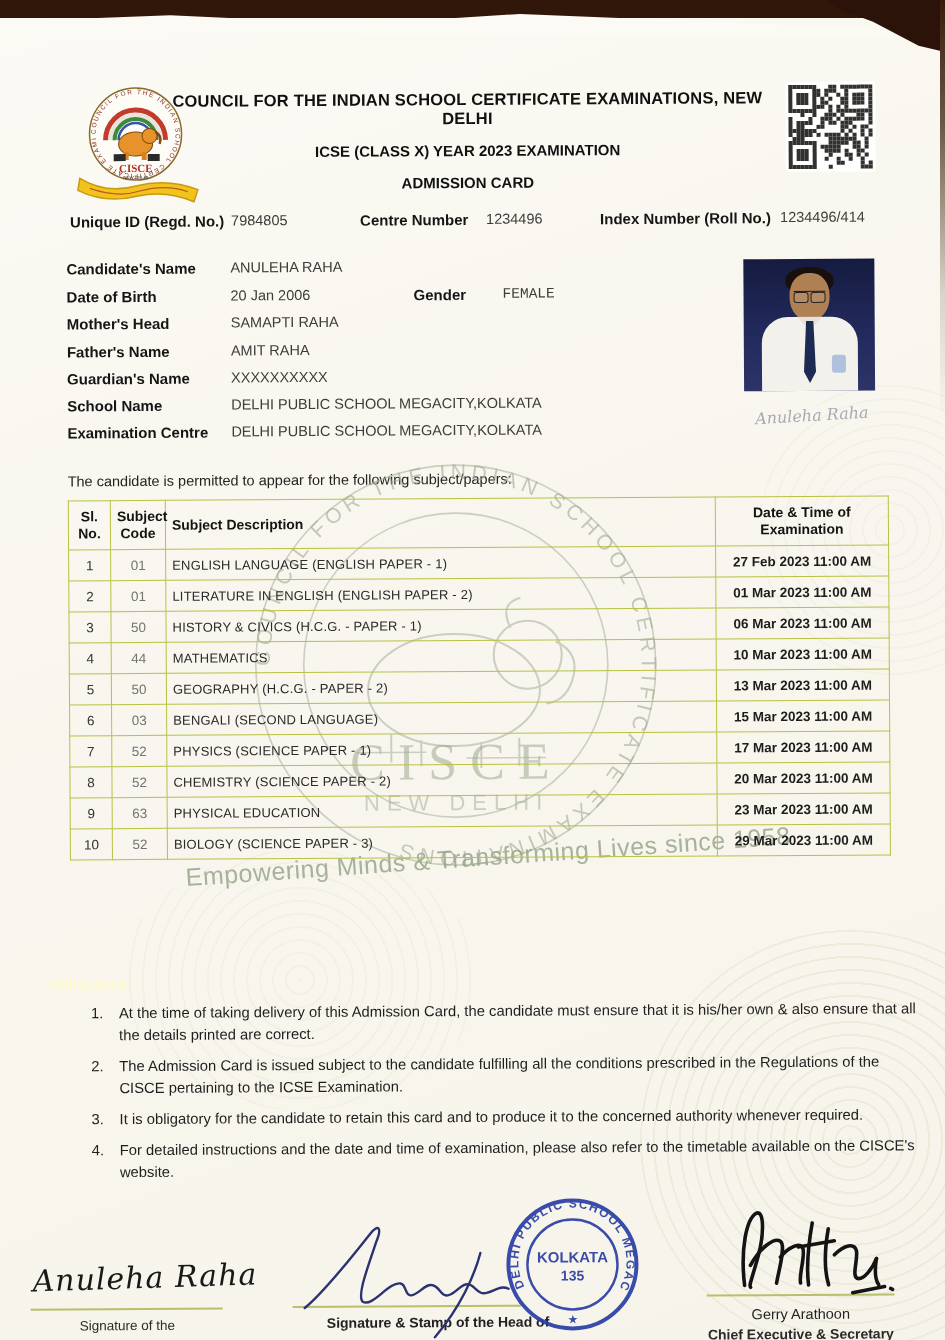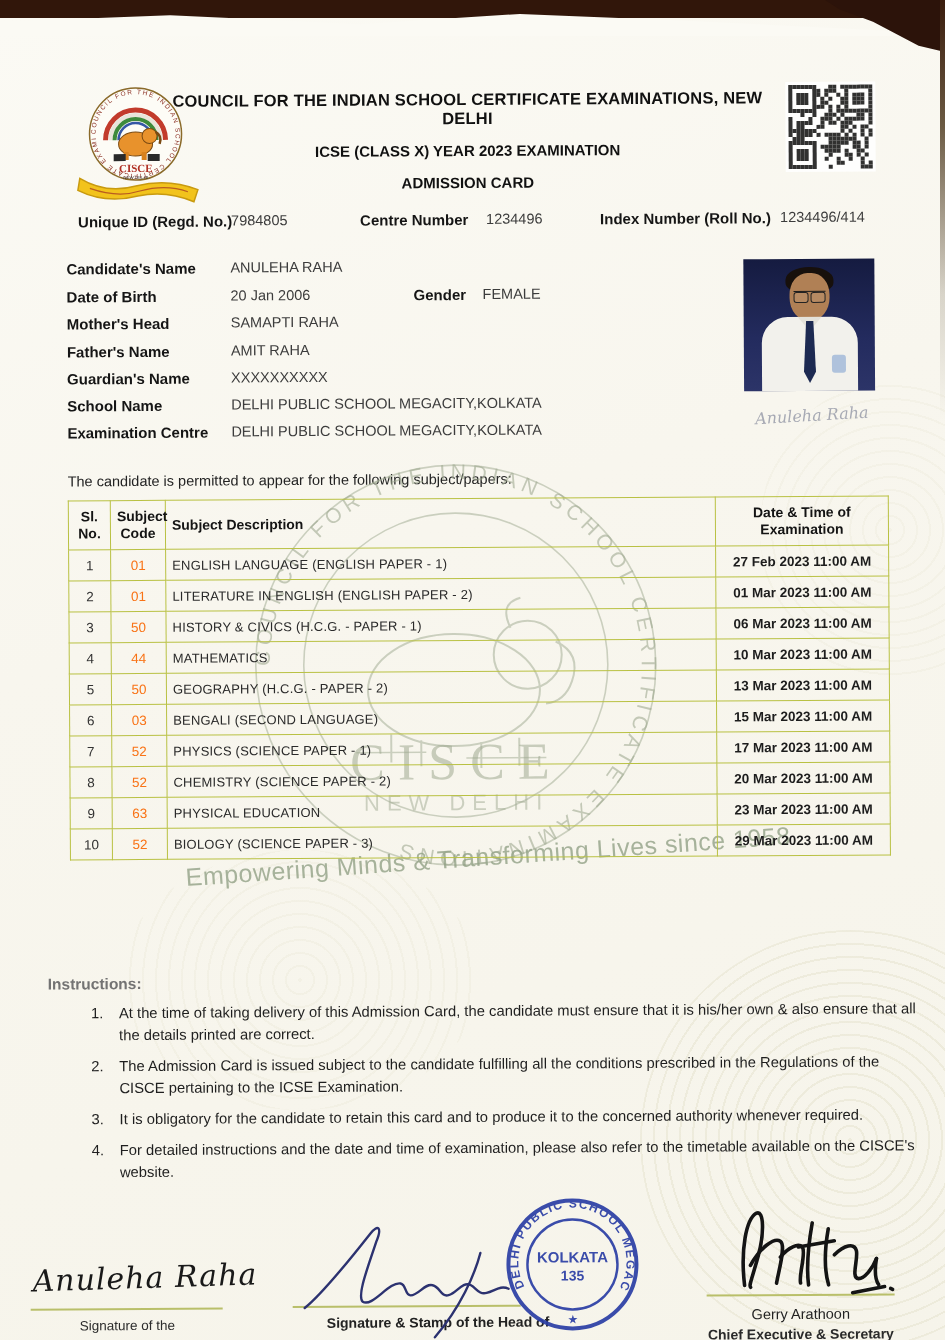--- a/index.html
+++ b/index.html
@@ -69,33 +69,33 @@
   .photo-sig{position:absolute;left:740px;top:408px;width:145px;text-align:center;
     font-family:"DejaVu Serif", serif;font-style:italic;font-size:16px;color:#7d8296;opacity:0.65;transform:rotate(-3deg);}
   
   .intro{position:absolute;left:68px;top:471px;font-size:14.5px;color:#222;}
   table.subjects{position:absolute;left:68px;top:498px;width:820px;border-collapse:collapse;table-layout:fixed;z-index:3;}
   table.subjects th, table.subjects td{border:1.6px solid #b9c143;padding:0 6px;box-sizing:border-box;}
   table.subjects th{font-size:14px;color:#141414;line-height:17px;}
   table.subjects thead tr{height:49px;}
   table.subjects tbody tr{height:31px;}
   td.c-sl{width:42px;text-align:center;font-size:13.5px;color:#333;}
-  td.c-code{width:55px;text-align:center;font-size:13.5px;color:#f97316;}
+  td.c-code{width:55px;text-align:center;font-size:13.5px;color:#737373;}
   td.c-desc{width:550px;text-align:left;font-size:13px;color:#2a2a2a;letter-spacing:0.2px;padding-left:8px;}
   td.c-date{width:173px;text-align:center;font-size:13.5px;font-weight:bold;color:#1d1d1d;white-space:nowrap;}
   th.h-desc{text-align:left;padding-left:8px;}
   
   .wm{position:absolute;left:205px;top:452px;z-index:1;pointer-events:none;}
   .wm-tagline{
     position:absolute;left:183px;top:843px;width:585px;z-index:2;pointer-events:none;
     font-size:25px;font-weight:500;color:#93a287;opacity:0.8;letter-spacing:0.5px;
     transform:rotate(-3.6deg);white-space:nowrap;
   }
   
-  .ins-heading{position:absolute;left:45px;top:973px;font-size:15.5px;font-weight:bold;color:#737373;}
+  .ins-heading{position:absolute;left:45px;top:973px;font-size:15.5px;font-weight:normal;color:#fef9c3;}
   .ins-list{position:absolute;left:88px;top:1000px;width:828px;}
   .ins-item{position:relative;padding-left:28px;margin-bottom:9px;font-size:14.8px;line-height:22px;color:#1f1f1f;}
   .ins-num{position:absolute;left:0;top:0;}
   
   .sig-line{position:absolute;height:0;border-bottom:2px solid #b9bf6a;z-index:2;}
   .cand-sig{position:absolute;left:28px;top:1258px;width:220px;
     font-family:"DejaVu Serif", serif;font-style:italic;font-size:30px;color:#191919;
     transform:rotate(-1.5deg);letter-spacing:1px;white-space:nowrap;z-index:3;}
   .cand-caption{position:absolute;left:30px;top:1316px;width:185px;text-align:center;font-size:13.5px;color:#2c2c2c;}
   .head-caption{position:absolute;left:322px;top:1314px;font-size:14px;font-weight:600;color:#222;white-space:nowrap;z-index:2;}
@@ -588,38 +588,38 @@
       <div></div>
       <div></div>
       <div></div>
       <div></div>
       <div class="on"></div>
       <div class="on"></div>
       <div class="on"></div>
     </div>
 
   <div class="idrow">
-    <span class="lbl" style="left:80px;">Unique ID (Regd. No.)</span>
+    <span class="lbl" style="left:72px;">Unique ID (Regd. No.)</span>
     <span class="val" style="left:233px;">7984805</span>
     <span class="lbl" style="left:362px;">Centre Number</span>
     <span class="val" style="left:488px;text-align:center;">1234496</span>
     <span class="lbl" style="left:602px;">Index Number (Roll No.)</span>
     <span class="val" style="left:782px;">1234496/414</span>
   </div>
 
   <div class="details">
     <div class="drow" style="top:258px;">
       <span class="lbl">Candidate's Name</span>
       <span class="val">ANULEHA RAHA</span>
     </div>
     <div class="drow" style="top:286px;">
       <span class="lbl">Date of Birth</span>
       <span class="val">20 Jan 2006</span>
       <span class="lbl" style="left:415px;">Gender</span>
-      <span class="val" style="left:484px;">FEMALE</span>
+      <span class="val" style="left:504px;font-family:Liberation Mono, monospace;">FEMALE</span>
     </div>
     <div class="drow" style="top:313px;">
       <span class="lbl">Mother's Head</span>
       <span class="val">SAMAPTI RAHA</span>
     </div>
     <div class="drow" style="top:341px;">
       <span class="lbl">Father's Name</span>
       <span class="val">AMIT RAHA</span>
     </div>
     <div class="drow" style="top:368px;">

